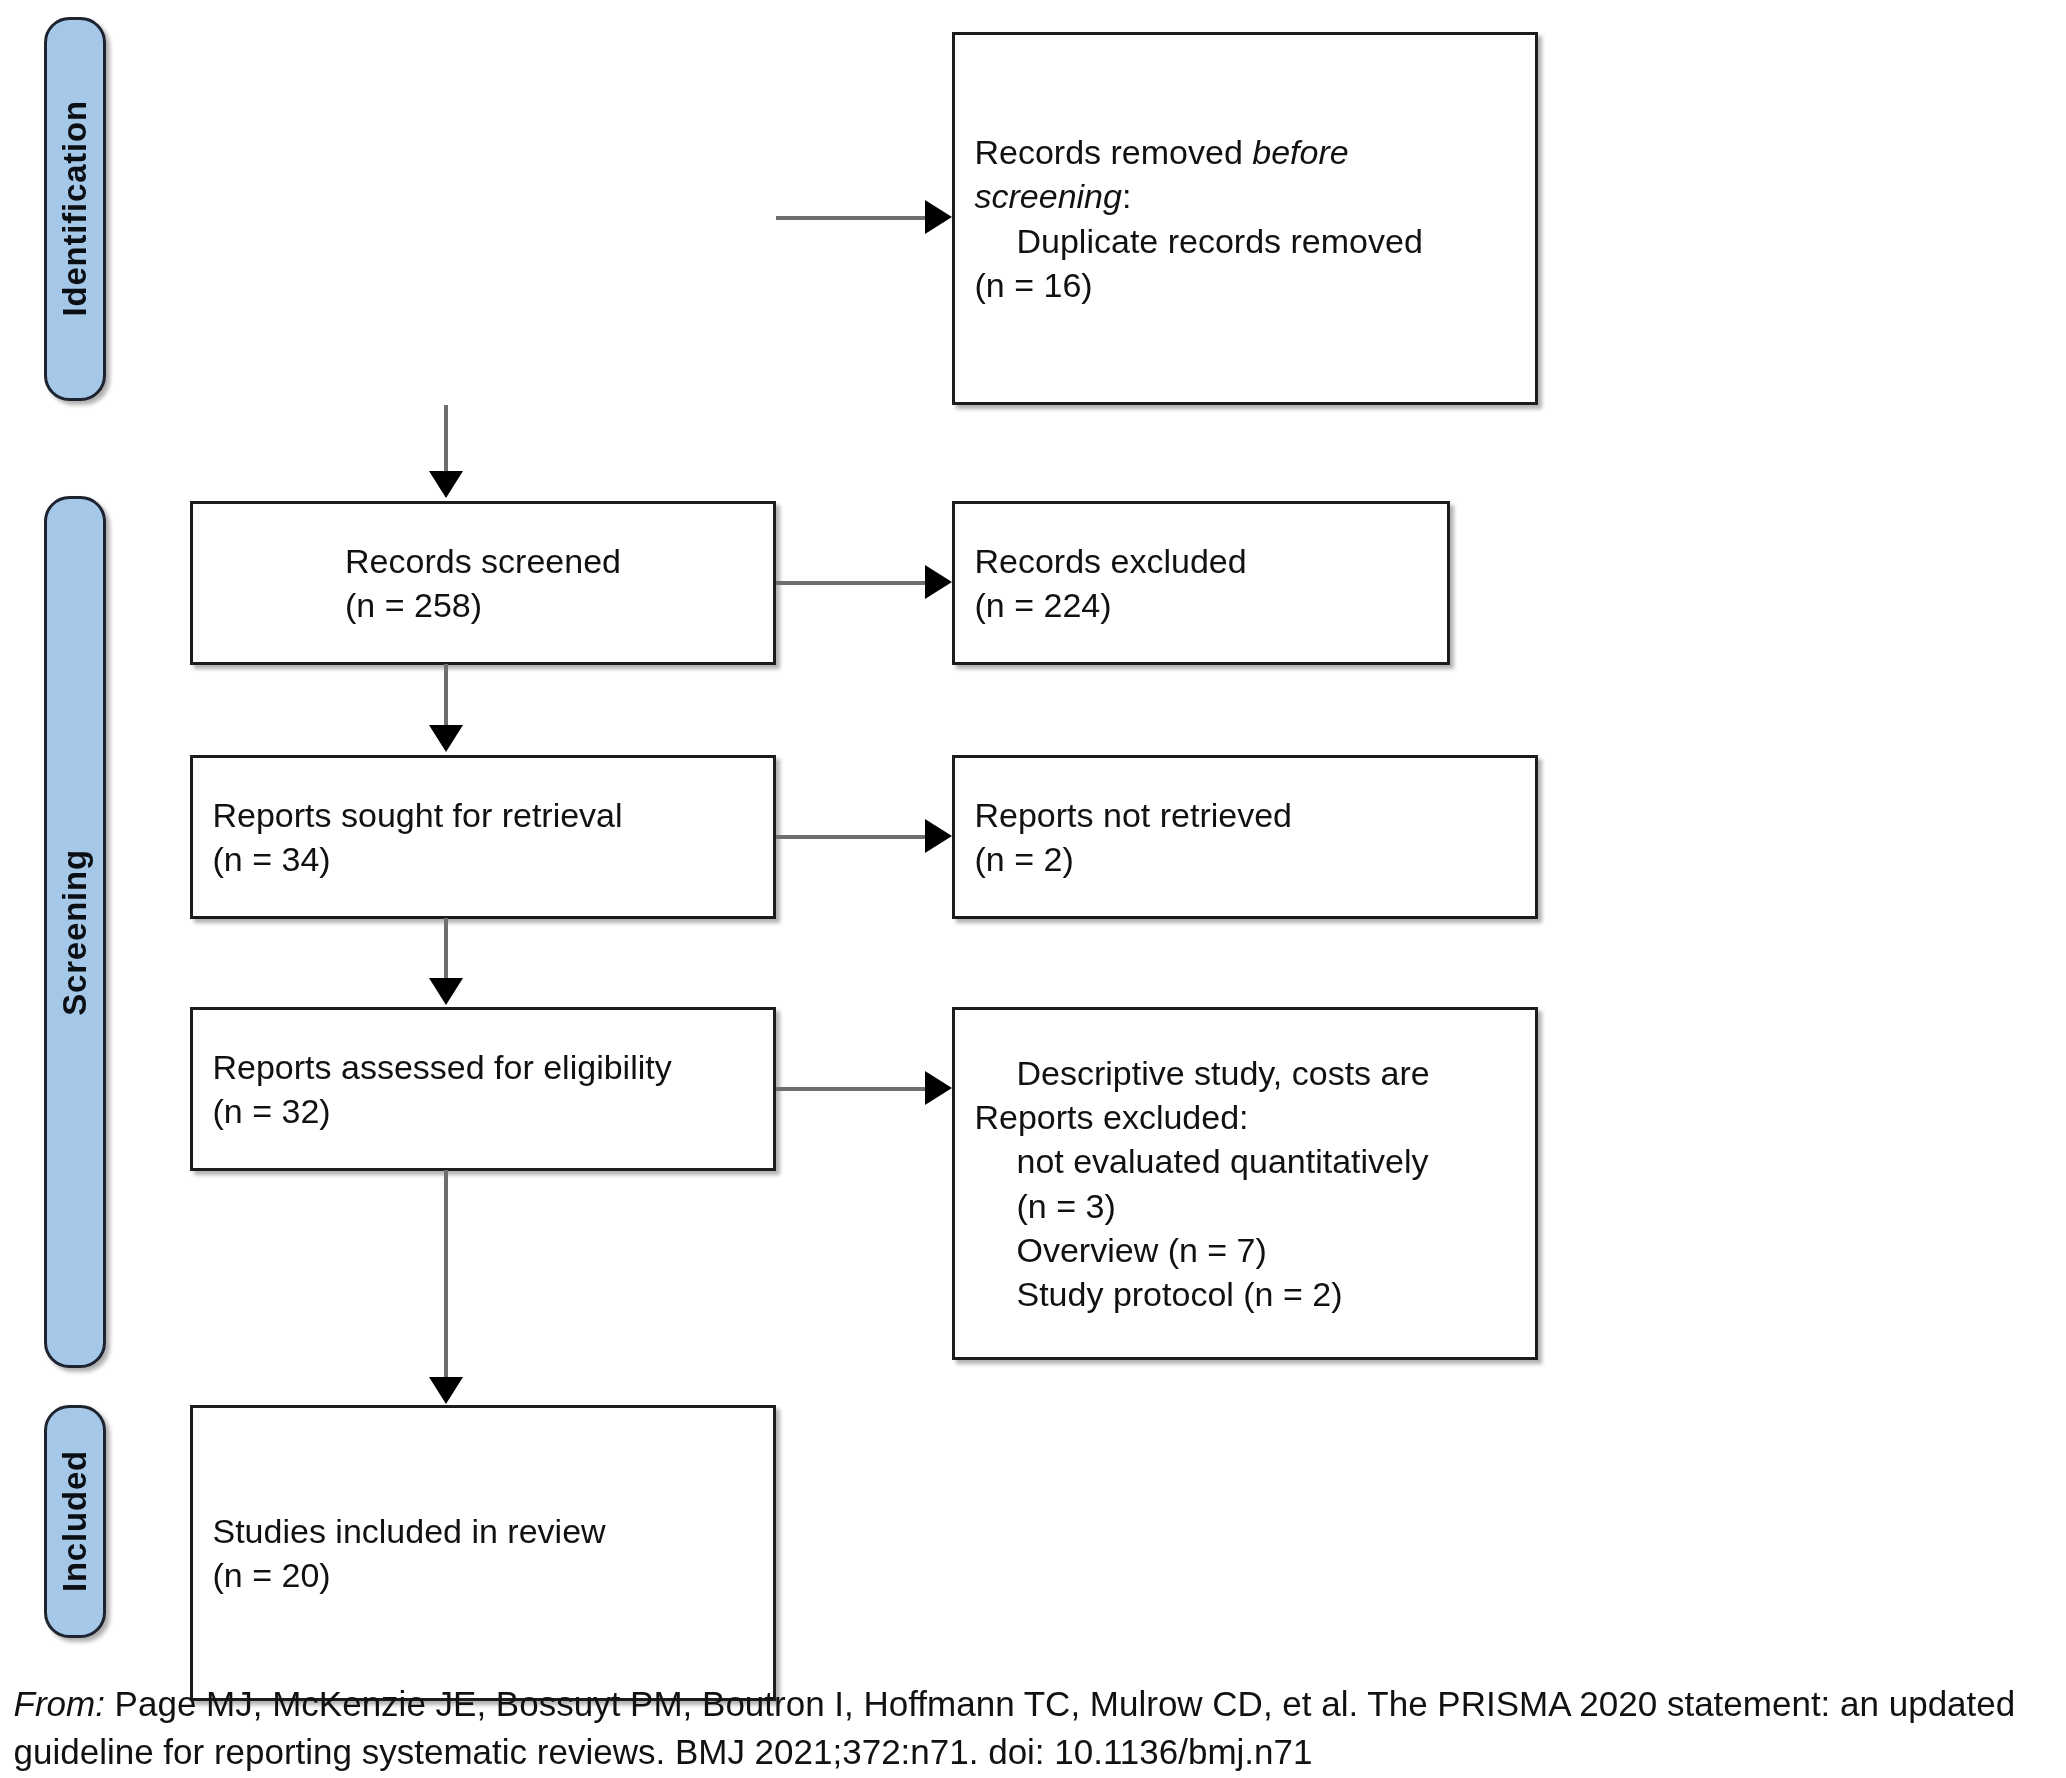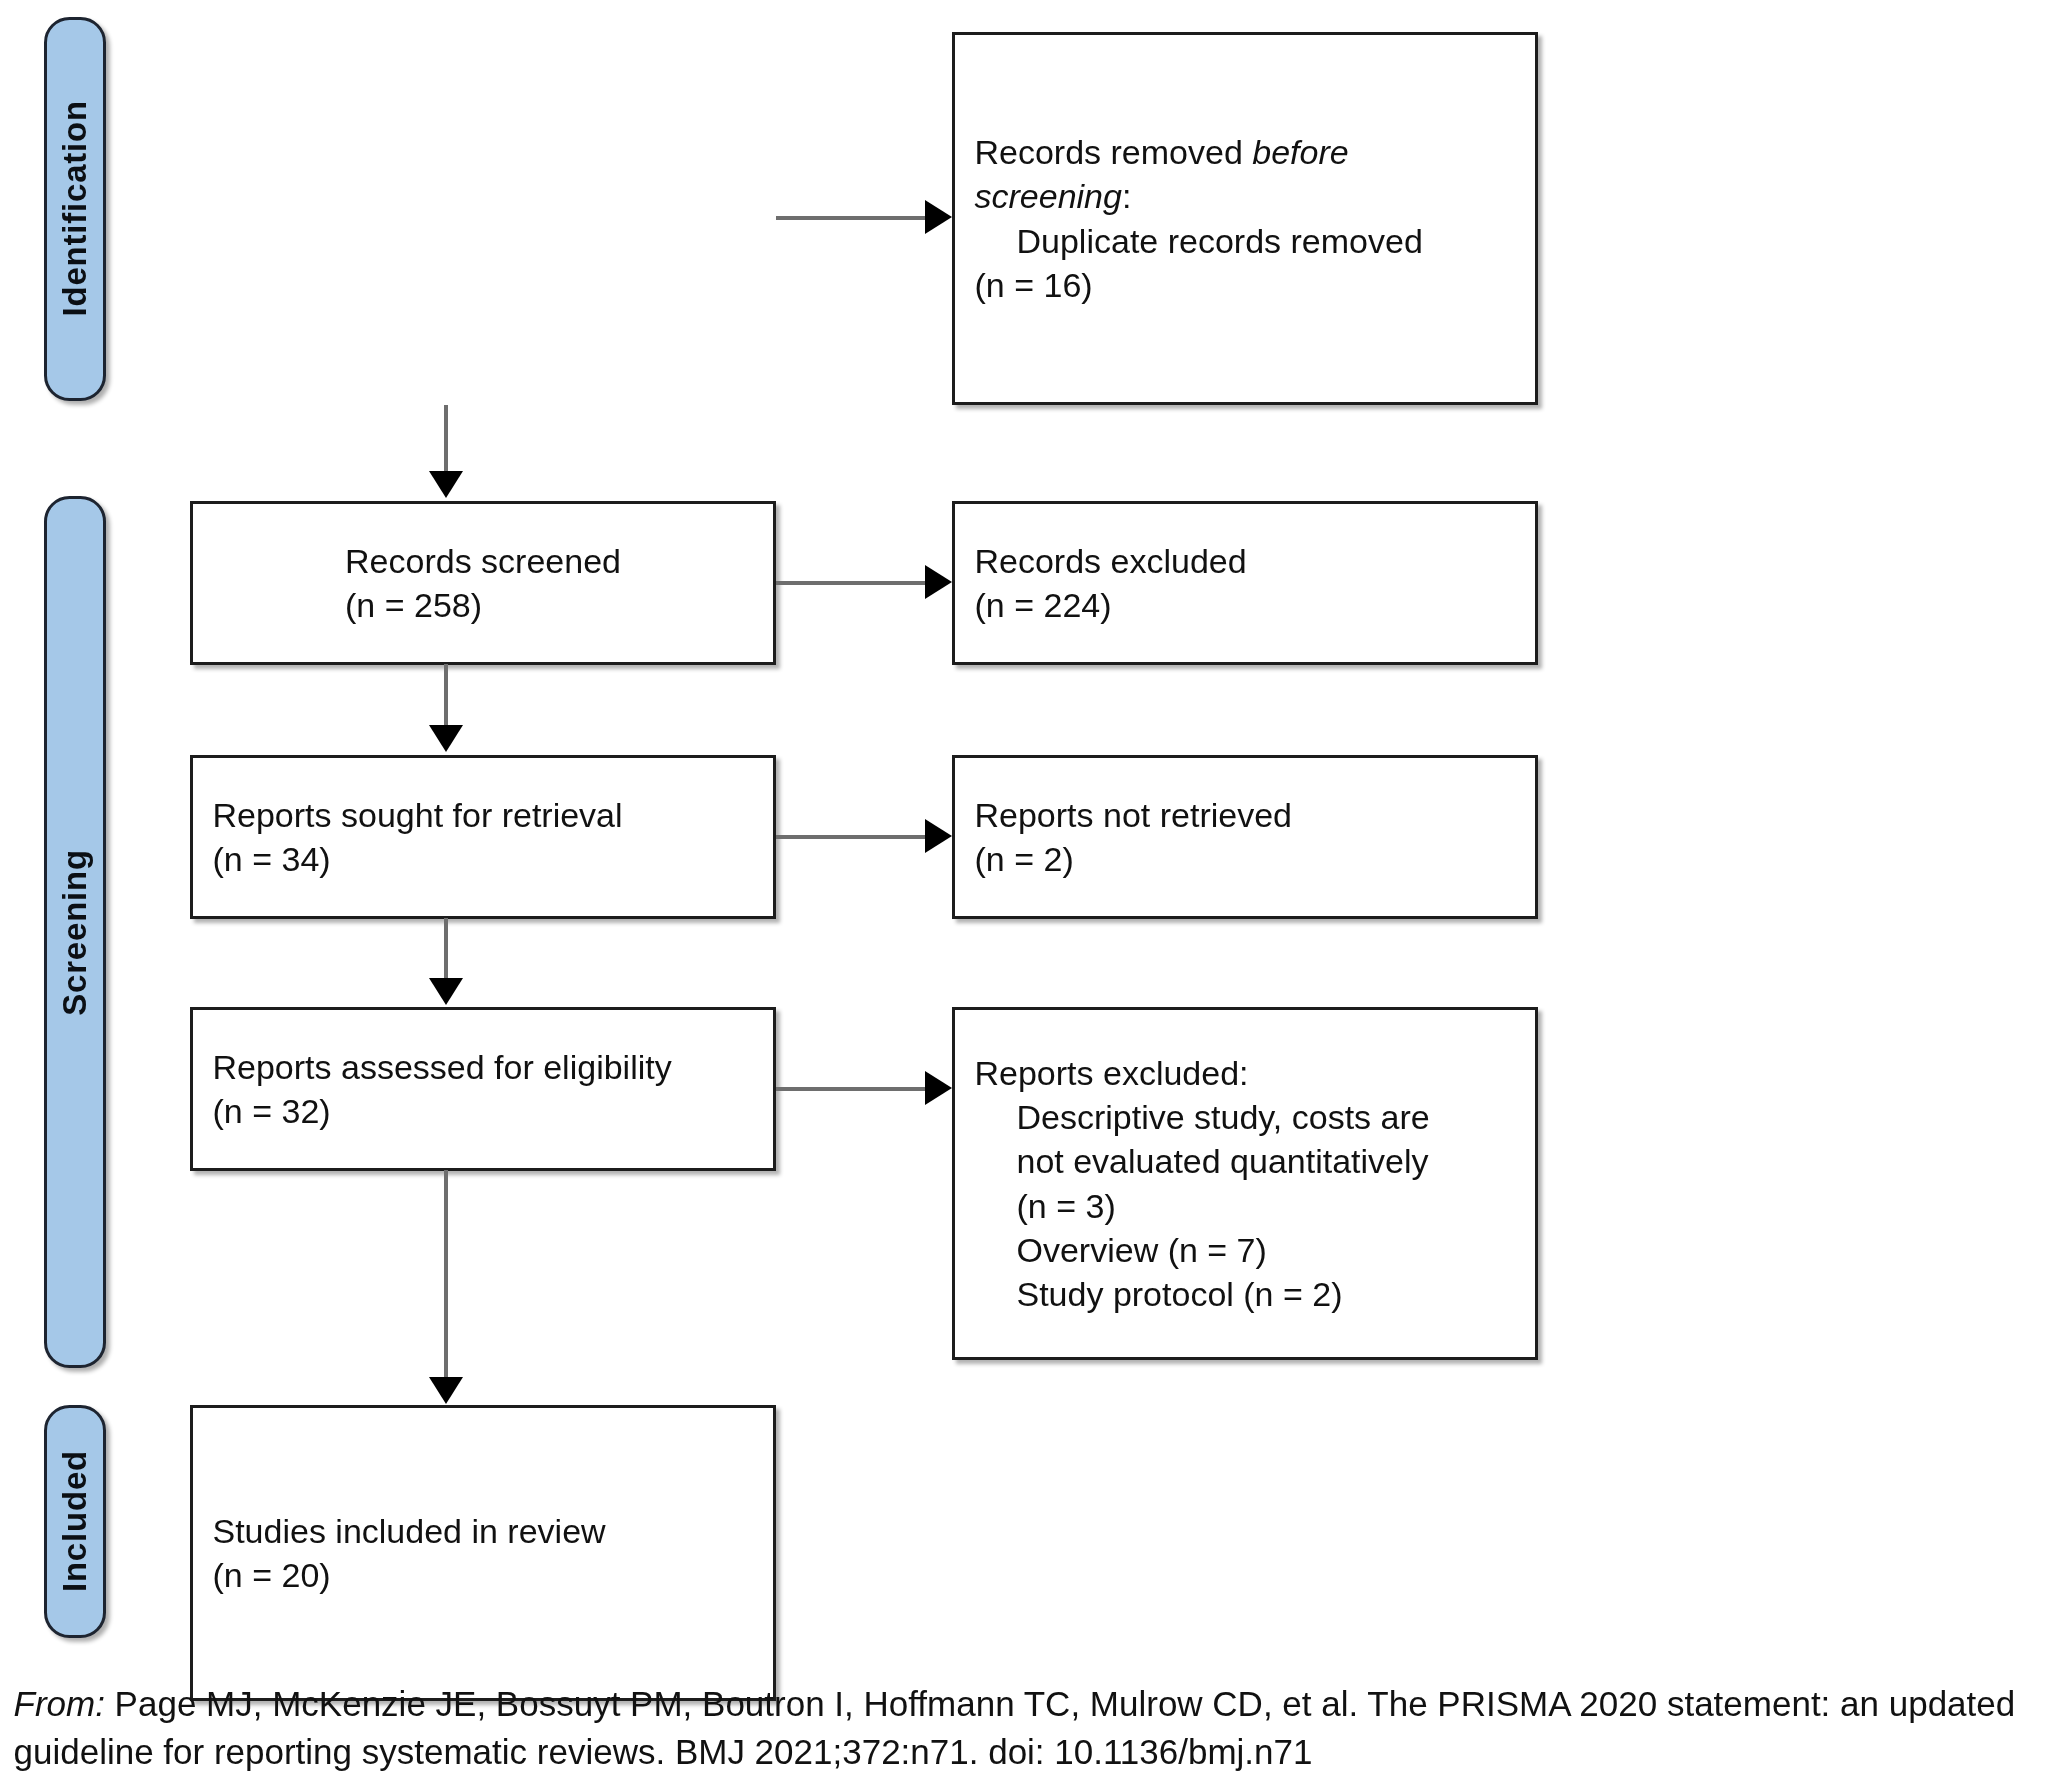--- a/index.html
+++ b/index.html
@@ -143,21 +143,21 @@
     </div>
   </div>
 
   <div class="flow-box" style="left:190px; top:501px; width:586px; height:164px;align-items:center;">
     <div class="box-text">
       <span class="line">Records screened</span>
       <span class="line">(n = 258)</span>
     </div>
   </div>
 
-  <div class="flow-box" style="left:952px; top:501px; width:586px; height:164px;">
+  <div class="flow-box" style="left:952px; top:501px; width:498px; height:164px;">
     <div class="box-text">
       <span class="line">Records excluded</span>
       <span class="line">(n = 224)</span>
     </div>
   </div>
 
   <div class="flow-box" style="left:190px; top:755px; width:586px; height:164px;">
     <div class="box-text">
       <span class="line">Reports sought for retrieval</span>
       <span class="line">(n = 34)</span>
@@ -173,22 +173,22 @@
 
   <div class="flow-box" style="left:190px; top:1007px; width:586px; height:164px;">
     <div class="box-text">
       <span class="line">Reports assessed for eligibility</span>
       <span class="line">(n = 32)</span>
     </div>
   </div>
 
   <div class="flow-box" style="left:952px; top:1007px; width:586px; height:353px;">
     <div class="box-text">
+      <span class="line indent-1">Descriptive study, costs are</span>
       <span class="line">Reports excluded:</span>
-      <span class="line indent-1">Descriptive study, costs are</span>
       <span class="line indent-1">not evaluated quantitatively</span>
       <span class="line indent-1">(n = 3)</span>
       <span class="line indent-1">Overview (n = 7)</span>
       <span class="line indent-1">Study protocol (n = 2)</span>
     </div>
   </div>
 
   <div class="flow-box" style="left:190px; top:1405px; width:586px; height:296px;">
     <div class="box-text">
       <span class="line">Studies included in review</span>

